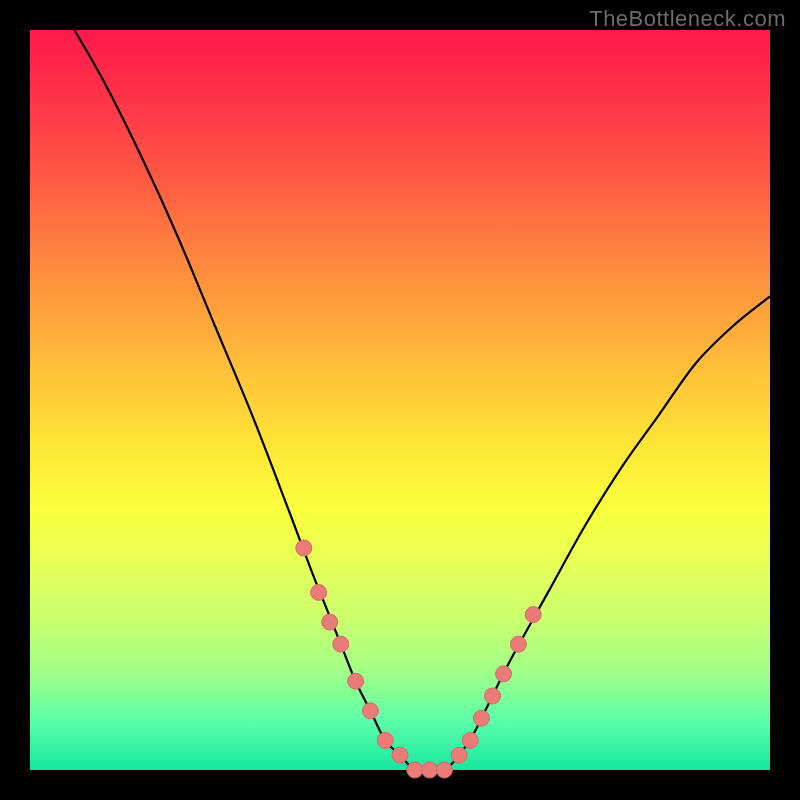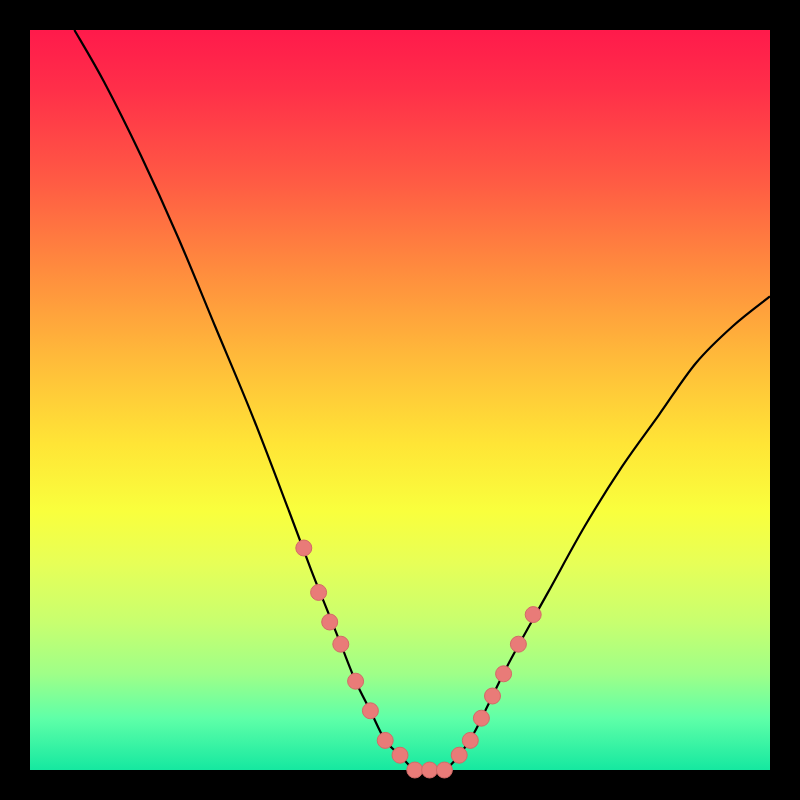--- a/index.html
+++ b/index.html
@@ -65,20 +65,21 @@
     fill: #e97b78;
     stroke: #d36a67;
     stroke-width: 1;
   }
 </style>
 </head>
 <body>
 
 <div class="frame">
 
+  <div class="watermark">TheBottleneck.com</div>
 
   <div class="plot">
 
     <svg class="curve" viewBox="0 0 740 740" preserveAspectRatio="none">
       <path id="main-path" class="stroke-main" d="M 44.4,0 C 49.33333333333333,8.633333333333326 62.9,30.833333333333275 74,51.799999999999955 C 85.1,72.76666666666664 98.66666666666667,99.90000000000005 111,125.80000000000007 C 123.33333333333333,151.70000000000007 135.66666666666666,178.8333333333334 148,207.20000000000005 C 160.33333333333334,235.5666666666667 172.66666666666666,266.4 185,296 C 197.33333333333334,325.6 209.66666666666666,353.9666666666667 222,384.8 C 234.33333333333334,415.6333333333333 249.13333333333333,455.1 259,481 C 268.8666666666667,506.9 275.0333333333333,524.1666666666667 281.2,540.2 C 287.3666666666667,556.2333333333333 291.06666666666666,564.8666666666667 296,577.2 C 300.93333333333334,589.5333333333334 305.8666666666667,601.8666666666667 310.8,614.2 C 315.73333333333335,626.5333333333334 320.6666666666667,640.1 325.6,651.2 C 330.53333333333336,662.3000000000001 335.4666666666667,670.9333333333333 340.40000000000003,680.8 C 345.33333333333337,690.6666666666666 350.26666666666665,703 355.2,710.4 C 360.1333333333333,717.8 365.06666666666666,720.2666666666667 370,725.2 C 374.93333333333334,730.1333333333334 379.8666666666667,737.5333333333333 384.8,740 C 389.73333333333335,742.4666666666667 394.6666666666667,740 399.6,740 C 404.53333333333336,740 409.4666666666667,742.4666666666667 414.40000000000003,740 C 419.33333333333337,737.5333333333333 424.26666666666665,731.3666666666667 429.2,725.2 C 434.1333333333333,719.0333333333334 439.06666666666666,711.6333333333333 444,703 C 448.93333333333334,694.3666666666667 452.6333333333333,685.7333333333333 458.8,673.4 C 464.9666666666667,661.0666666666666 471.1333333333333,647.5 481,629 C 490.8666666666667,610.5 505.6666666666667,584.6 518,562.4 C 530.3333333333334,540.1999999999999 542.6666666666666,516.7666666666667 555,495.79999999999995 C 567.3333333333334,474.8333333333333 579.6666666666666,455.1 592,436.6 C 604.3333333333334,418.1 616.6666666666666,402.0666666666667 629,384.8 C 641.3333333333334,367.5333333333333 653.6666666666666,347.79999999999995 666,332.99999999999994 C 678.3333333333334,318.19999999999993 690.6666666666666,307.1 703,296 C 715.3333333333334,284.9 733.8333333333334,271.3333333333333 740,266.4"></path>
       <g id="markers">
           <circle cx="273.8" cy="518.0" r="8" class="marker"></circle>
           <circle cx="288.6" cy="562.4" r="8" class="marker"></circle>
           <circle cx="299.7" cy="592.0" r="8" class="marker"></circle>
           <circle cx="310.8" cy="614.2" r="8" class="marker"></circle>

